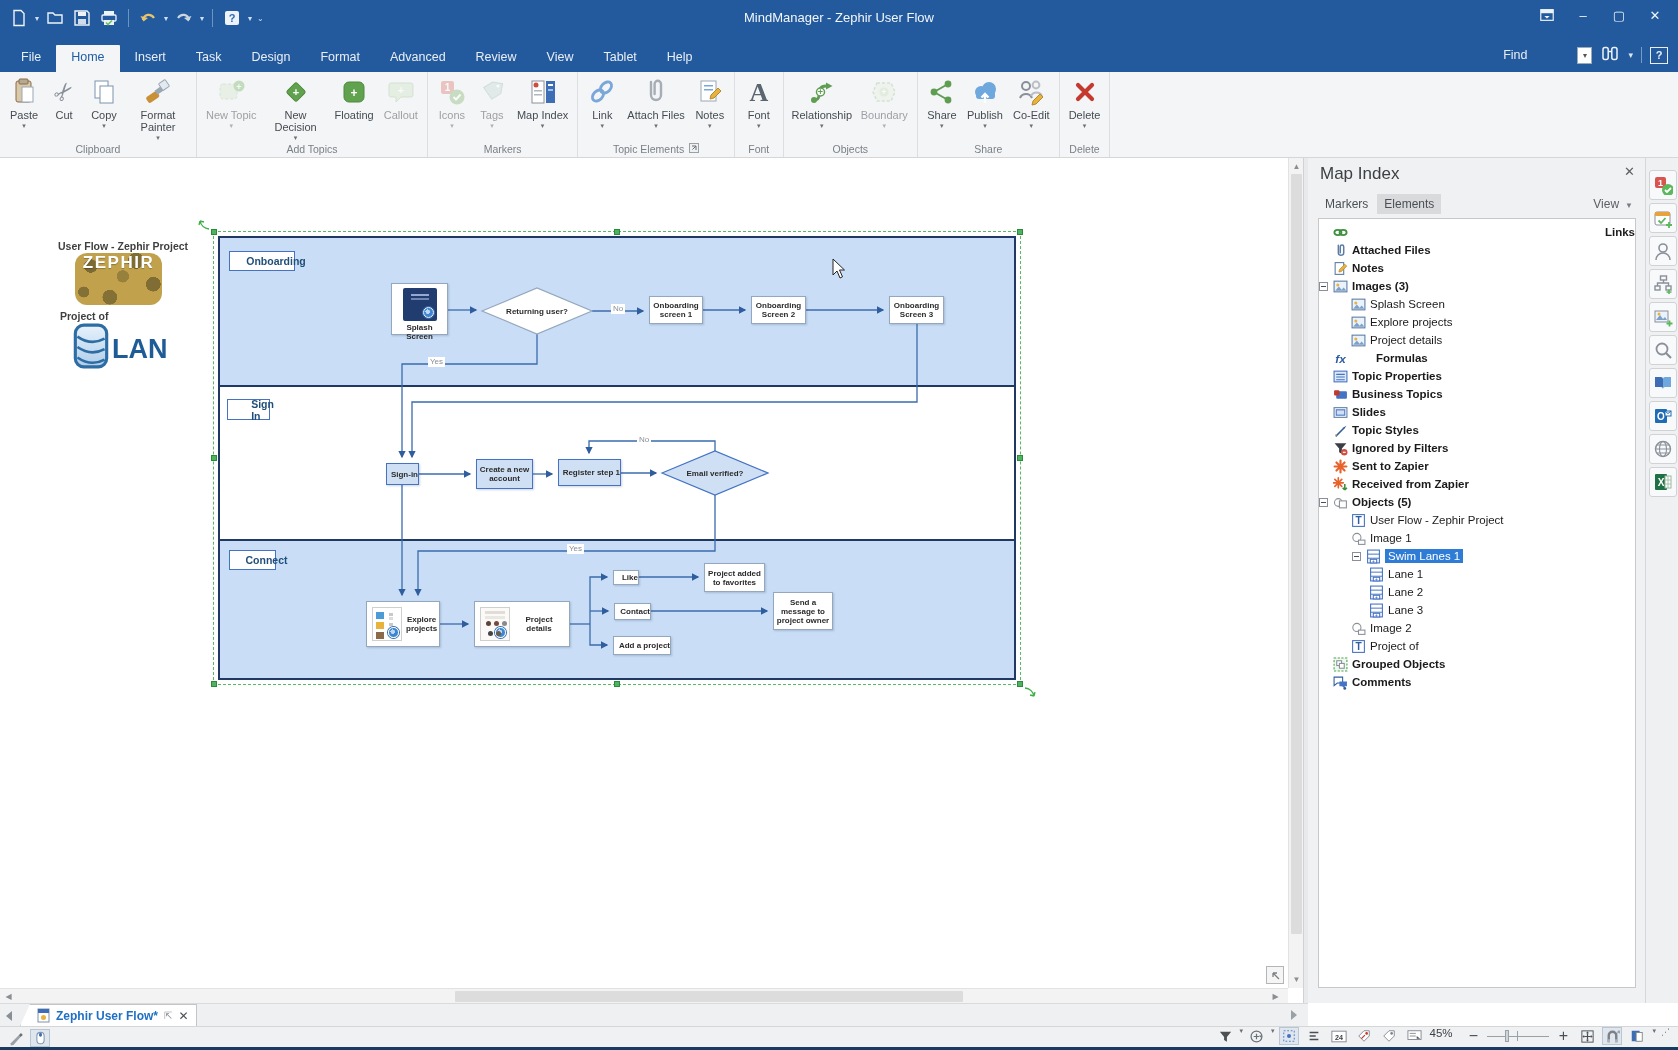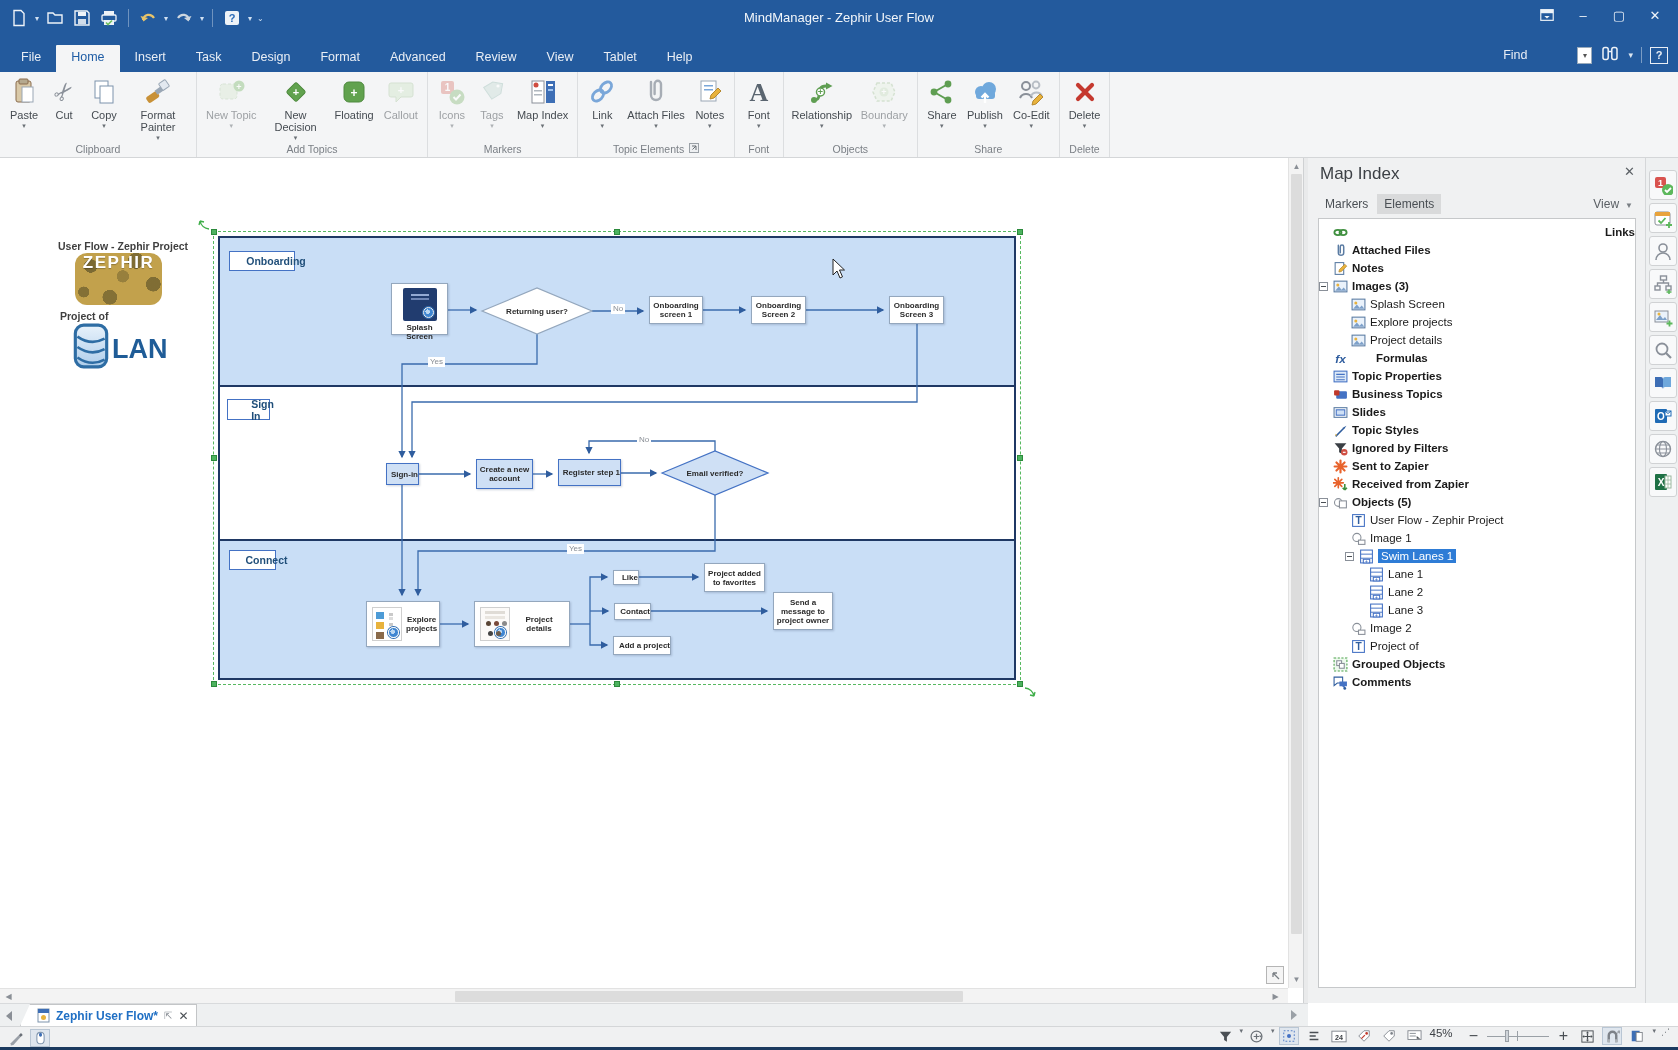--- a/index.html
+++ b/index.html
@@ -810,21 +810,21 @@
             </svg></span>
           <span class="tlabel">User Flow - Zephir Project</span>
         </div>
         <div class="trow" style="padding-left: 32px;">
           <span class="ticon"><svg width="15" height="15" viewBox="0 0 14 14">
               <circle cx="5.5" cy="6" r="3.8" fill="#fff" stroke="#8a9099"></circle>
               <rect x="7" y="8.5" width="6" height="4" fill="#fff" stroke="#8a9099"></rect>
             </svg></span>
           <span class="tlabel">Image 1</span>
         </div>
-        <div class="trow" style="padding-left: 26px;">
+        <div class="trow" style="padding-left: 33px;">
           <span class="texp"></span>
           <span class="ticon"><svg width="15" height="15" viewBox="0 0 14 14">
               <rect x="1.5" y="1" width="11" height="12" fill="#fff" stroke="#4472c4"></rect>
               <path d="M1.5 4.8 h11 M1.5 8.6 h11" stroke="#4472c4" stroke-width=".9"></path>
               <rect x="4" y="9.6" width="6" height="3.4" fill="#fff" stroke="#4472c4"></rect>
               <text x="7" y="12.6" font-size="4.5" text-anchor="middle" fill="#4472c4" font-weight="bold">+</text>
             </svg></span>
           <span class="tlabel selected">Swim Lanes 1</span>
         </div>
         <div class="trow" style="padding-left: 50px;">

